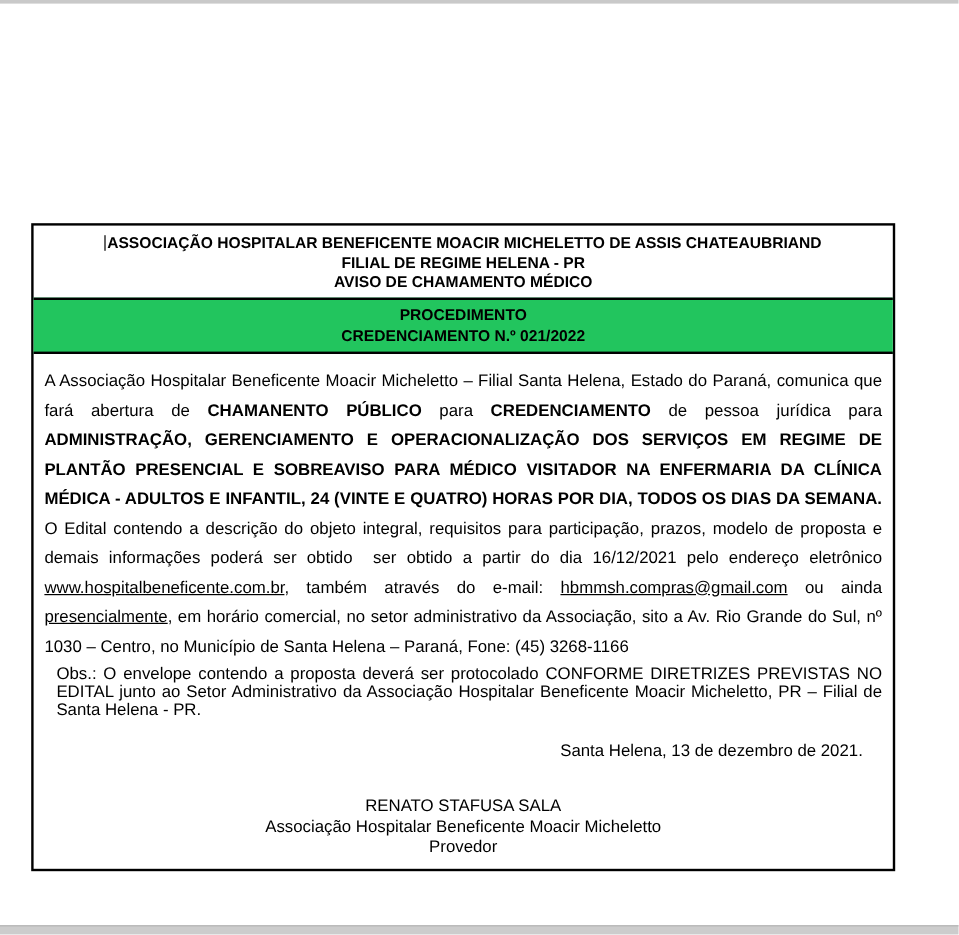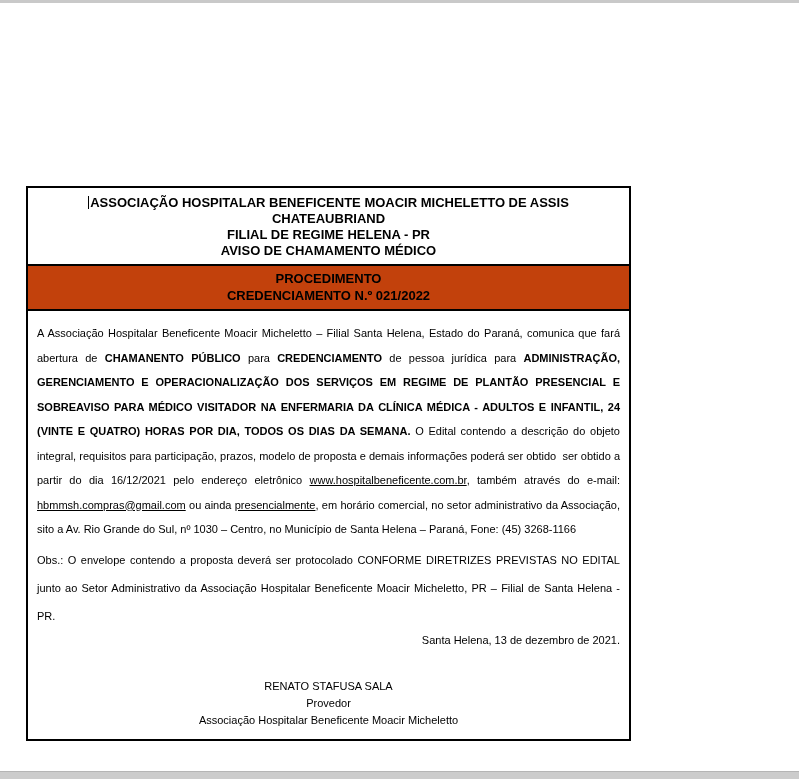--- a/index.html
+++ b/index.html
@@ -26,68 +26,68 @@
     position: absolute;
     bottom: 0; left: 0; right: 0;
     height: 7px;
     background: #cccccc;
     border-top: 1px solid #b5b5b5;
   }
   .doc-table {
     position: absolute;
     left: 26px;
     top: 186px;
-    width: 605px;
+    width: 720px;
     border: 2px solid #000000;
     box-sizing: border-box;
     background: #ffffff;
   }
   .doc-header {
     padding: 7px 8px 5px 8px;
     text-align: center;
     font-weight: bold;
     font-size: 13px;
     line-height: 16px;
   }
   .text-cursor {
     display: inline-block;
     width: 1px;
     height: 13px;
     background: #000000;
     vertical-align: -2px;
     margin-right: 1px;
   }
   .doc-banner {
-    background: #c2410c;
+    background: #22c55e;
     border-top: 2px solid #000000;
     border-bottom: 2px solid #000000;
     text-align: center;
     font-weight: bold;
     font-size: 13px;
     line-height: 17px;
     padding: 4px 8px 5px 8px;
   }
   .doc-body {
     padding: 8px 9px 10px 9px;
-    font-size: 11px;
+    font-size: 14px;
   }
   .para-main {
     text-align: justify;
     line-height: 24.5px;
     margin: 2px 0 0 0;
   }
   .para-obs {
     text-align: justify;
-    line-height: 28px;
-    margin: 4px 0 0 0;
+    line-height: 15px;
+    margin: 4px 0 0 10px;
   }
   .date-line {
     text-align: right;
     line-height: 20px;
-    margin: 0;
+    margin: 16px;
   }
   .signature-block {
     text-align: center;
     line-height: 17px;
     margin-top: 28px;
   }
   .seg.bold { font-weight: bold; }
   .seg.underline { text-decoration: underline; }
   .seg.normal { font-weight: normal; }
 </style>
@@ -114,22 +114,22 @@
     <div class="doc-body">
 
       <p class="para-main"><span class="seg normal">A Associação Hospitalar Beneficente Moacir Micheletto – Filial Santa Helena, Estado do Paraná, comunica que fará abertura de </span><span class="seg bold">CHAMANENTO PÚBLICO</span><span class="seg normal"> para </span><span class="seg bold">CREDENCIAMENTO</span><span class="seg normal"> de pessoa jurídica para </span><span class="seg bold">ADMINISTRAÇÃO, GERENCIAMENTO E OPERACIONALIZAÇÃO DOS SERVIÇOS EM REGIME DE PLANTÃO PRESENCIAL E SOBREAVISO PARA MÉDICO VISITADOR NA ENFERMARIA DA CLÍNICA MÉDICA - ADULTOS E INFANTIL, 24 (VINTE E QUATRO) HORAS POR DIA, TODOS OS DIAS DA SEMANA.</span><span class="seg normal"> O Edital contendo a descrição do objeto integral, requisitos para participação, prazos, modelo de proposta e demais informações poderá ser obtido&nbsp; ser obtido a partir do dia 16/12/2021 pelo endereço eletrônico </span><span class="seg underline">www.hospitalbeneficente.com.br</span><span class="seg normal">, também através do e-mail: </span><span class="seg underline">hbmmsh.compras@gmail.com</span><span class="seg normal"> ou ainda </span><span class="seg underline">presencialmente</span><span class="seg normal">, em horário comercial, no setor administrativo da Associação, sito a Av. Rio Grande do Sul, nº 1030 – Centro, no Município de Santa Helena – Paraná, Fone: (45) 3268-1166</span></p>
 
       <p class="para-obs">Obs.: O envelope contendo a proposta deverá ser protocolado CONFORME DIRETRIZES PREVISTAS NO EDITAL junto ao Setor Administrativo da Associação Hospitalar Beneficente Moacir Micheletto, PR – Filial de Santa Helena - PR.</p>
 
       <p class="date-line">Santa Helena, 13 de dezembro de 2021.</p>
 
       <div class="signature-block">
         <div>RENATO STAFUSA SALA</div>
+        <div>Associação Hospitalar Beneficente Moacir Micheletto</div>
         <div>Provedor</div>
-        <div>Associação Hospitalar Beneficente Moacir Micheletto</div>
       </div>
 
     </div>
   </div>
 
   <div class="chrome-bottom"></div>
 
 </div>
 
 </body></html>

